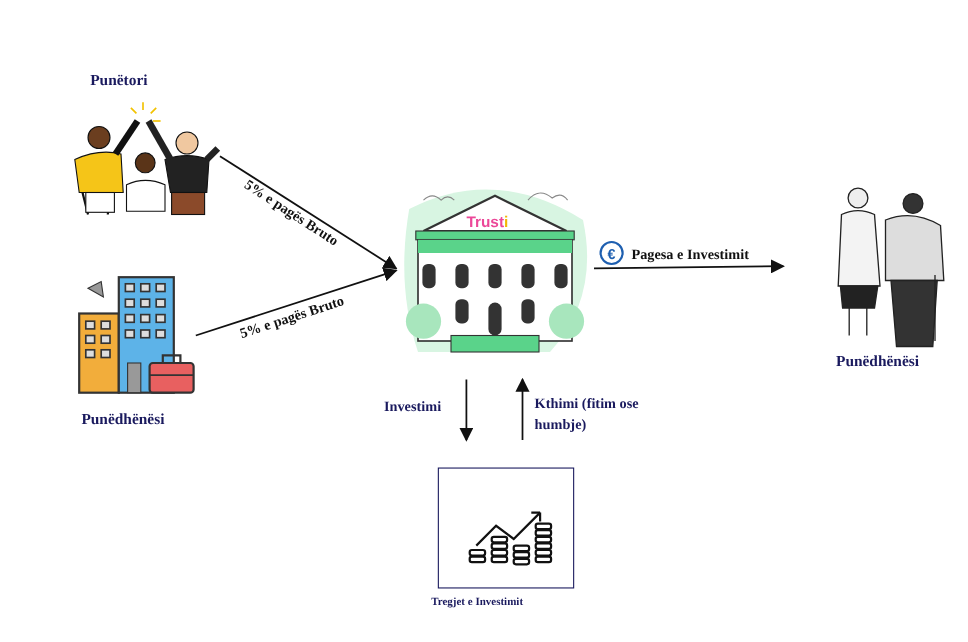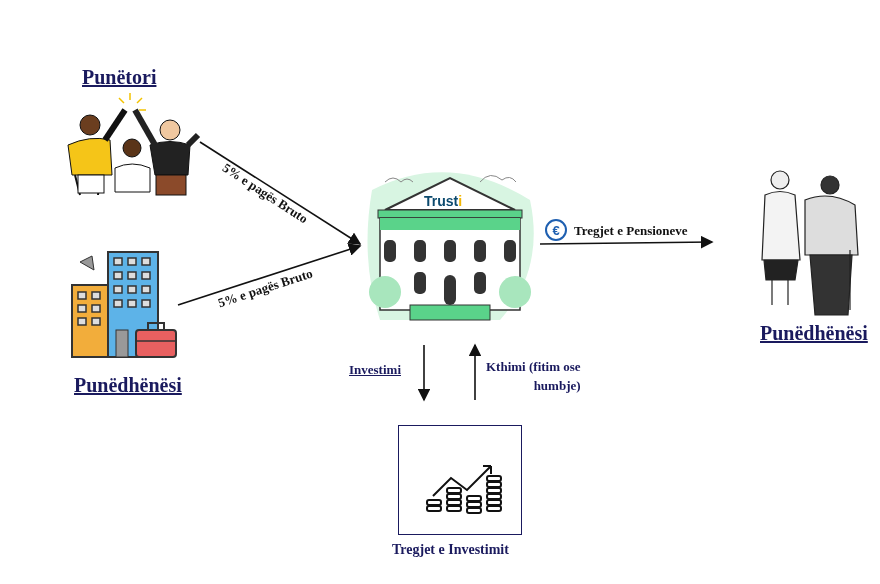--- a/index.html
+++ b/index.html
@@ -1,19 +1,19 @@
 <!DOCTYPE html>
 <html><head>
 <meta charset="utf-8">
 <style>
   html, body { margin:0; padding:0; background:#ffffff; }
   body { width:880px; height:584px; position:relative; overflow:hidden;
          font-family:"Liberation Serif", "DejaVu Serif", serif; }
   .lbl { position:absolute; color:#1a1a5e; font-weight:bold; white-space:nowrap; }
-  .big { font-size:20px;text-decoration:underline; }
+  .big { font-size:14px; }
   .small { font-size:13px; }
   .arrow-lbl { position:absolute; color:#111; font-weight:bold; font-size:13px; white-space:nowrap; }
   svg.canvas { position:absolute; left:0; top:0; }
   .box { position:absolute; left:398px; top:425px; width:124px; height:110px; border:1.5px solid #1a1a5e; box-sizing:border-box; background:#fff; }
 </style>
 </head>
 <body>
 
 <svg class="canvas" width="880" height="584" viewBox="0 0 880 584">
   <defs>
@@ -120,31 +120,31 @@
 
   <g>
     <circle cx="556" cy="230" r="10" fill="#fff" stroke="#1e5fb0" stroke-width="2"></circle>
     <text x="556" y="235" text-anchor="middle" font-size="13" font-weight="bold" fill="#1e5fb0" font-family="Liberation Sans, sans-serif">€</text>
   </g>
 </svg>
 
 <div class="lbl big" style="left:82px;top:66px;">Punëtori</div>
 <div class="lbl big" style="left:74px;top:374px;">Punëdhënësi</div>
 <div class="lbl big" style="left:760px;top:322px;">Punëdhënësi</div>
-<div class="lbl" style="left:392px;top:542px;font-size:14px;">Tregjet e  Investimit</div>
+<div class="lbl" style="left:392px;top:542px;font-size:10px;">Tregjet e  Investimit</div>
 
 <div style="position:absolute;left:424px;top:193px;font-family:'Liberation Sans',sans-serif;font-weight:bold;font-size:14px;">
-  <span style="color:#0c4a6e;margin-top:24px;">Trust</span><span style="color:#f2b705;">i</span>
+  <span style="color:#ec4899;margin-top:24px;">Trust</span><span style="color:#f2b705;">i</span>
 </div>
 
 <div class="arrow-lbl" style="left:228px;top:160px;transform:rotate(33deg);transform-origin:left top;">5% e pagës Bruto</div>
 <div class="arrow-lbl" style="left:216px;top:296px;transform:rotate(-18deg);transform-origin:left top;">5% e pagës Bruto</div>
-<div class="arrow-lbl" style="left:574px;top:223px;">Tregjet e Pensioneve</div>
-<div class="lbl small" style="left:349px;top:362px;text-decoration:underline;">Investimi</div>
-<div class="lbl small" style="left:486px;top:357px;text-align:right;line-height:19px;">
+<div class="arrow-lbl" style="left:574px;top:223px;">Pagesa e Investimit</div>
+<div class="lbl small" style="left:349px;top:362px;">Investimi</div>
+<div class="lbl small" style="left:486px;top:357px;text-align:left;line-height:19px;">
   <div>Kthimi  (fitim ose</div>
   <div>humbje)</div>
 </div>
 
 <div class="box">
   <svg width="124" height="110" viewBox="0 0 124 110">
     <polyline points="34,70 52,52 68,64 92,40" fill="none" stroke="#111" stroke-width="2"></polyline>
     <path d="M92,40 L84,40 M92,40 L92,48" stroke="#111" stroke-width="2"></path>
     <g fill="#fff" stroke="#111" stroke-width="2">
       <rect x="28" y="74" width="14" height="5" rx="2"></rect>

